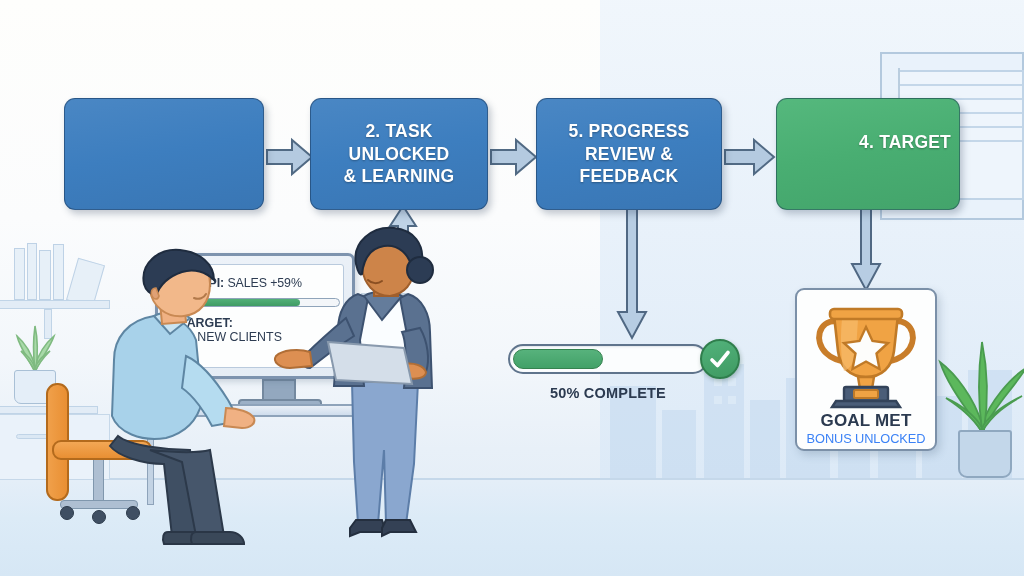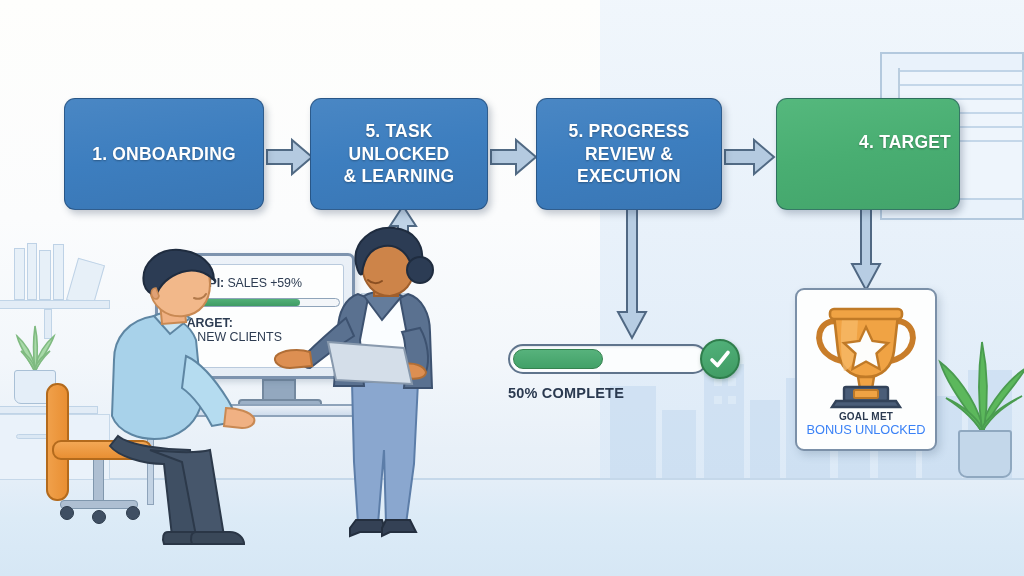--- a/index.html
+++ b/index.html
@@ -95,32 +95,32 @@
     position:absolute; left:5px; top:5px; height:20px; width:50%;
     background:linear-gradient(180deg,#57b27c,#42a168); border:1.5px solid #35824f; border-radius:11px;
   }
   .prog-check {
     position:absolute; left:700px; top:339px; width:40px; height:40px; border-radius:50%;
     background:linear-gradient(165deg,#52b27b,#3f9a62); border:2.2px solid #2f7e4c;
     display:flex; align-items:center; justify-content:center; z-index:7;
     box-shadow:1px 2px 4px rgba(40,80,55,.3);
   }
   .prog-label {
-    position:absolute; left:508px; top:385px; width:200px; 
+    position:absolute; left:508px; top:385px; width:200px; text-align:center;
     font-size:14.5px; font-weight:bold; color:#2b3a50; letter-spacing:.2px; z-index:6;
   }
 
   
   .trophy-card {
     position:absolute; left:795px; top:288px; width:142px; height:163px;
     background:#fdfefe; border:2.2px solid #7b90a8; border-radius:9px;
     box-shadow:3px 4px 8px rgba(60,85,115,.22);
     z-index:7; display:flex; flex-direction:column; align-items:center; padding-top:9px;
   }
-  .trophy-title { font-size:10px; font-weight:bold; color:#2b3a50; margin-top:2px; letter-spacing:.2px;}
+  .trophy-title { font-size:17px; font-weight:bold; color:#2b3a50; margin-top:2px; letter-spacing:.2px;}
   .trophy-sub { font-size:12.8px; color:#3b82f6; letter-spacing:-.1px;}
 
   
   .window-outer { position:absolute; left:880px; top:52px; width:144px; height:168px; border:2.4px solid #b3c9de; background:#e9f2fb; z-index:2;}
   .window-inner { position:absolute; left:898px; top:70px; width:126px; height:130px; border:2px solid #c0d4e7; background:#eef5fc; z-index:2;}
   .blind { position:absolute; height:2.2px; background:#c4d7e9; z-index:3;}
   .blind-cord { position:absolute; left:898px; top:68px; width:1.6px; height:92px; background:#b9cddf; z-index:3;}
   .blind-ring { position:absolute; left:893px; top:156px; width:11px; height:18px; border:1.6px solid #b9cddf; border-radius:50%; z-index:3;}
 
   
@@ -223,31 +223,31 @@
       <path d="M52 96 C64 70 84 52 96 32 C80 42 60 66 52 88 Z"></path>
       <path d="M52 94 C48 66 48 36 52 6 C58 36 58 68 54 94 Z"></path>
       <path d="M52 96 C42 80 28 70 16 62 C30 68 46 80 52 92 Z"></path>
       <path d="M52 96 C62 78 78 68 92 60 C76 68 58 80 52 92 Z"></path>
     </g>
   </svg>
   <div class="pot-r"></div>
 
   <div id="box1" class="flow-box blue">
     <span>
-      <span>1. ONBOARDING</span><br>
+      <br>
     </span>
   </div>
   <div id="box2" class="flow-box blue">
     <span>
-      <span>5. TASK</span><br><span>UNLOCKED</span><br><span>&amp; LEARNING</span>
+      <span>2. TASK</span><br><span>UNLOCKED</span><br><span>&amp; LEARNING</span>
     </span>
   </div>
   <div id="box3" class="flow-box blue">
     <span>
-      <span>5. PROGRESS</span><br><span>REVIEW &amp;</span><br><span>EXECUTION</span>
+      <span>5. PROGRESS</span><br><span>REVIEW &amp;</span><br><span>FEEDBACK</span>
     </span>
   </div>
   <div id="box4" class="flow-box green">
     <span>
       <span>4. TARGET</span><br><br>
     </span>
   </div>
 
   <svg style="position:absolute;left:266px;top:138px;z-index:5" width="48" height="38" viewBox="0 0 48 38">
     <path d="M1 12 H26 V2 L46 19 L26 36 V26 H1 Z" fill="#b4cae0" stroke="#516a84" stroke-width="2"></path>

